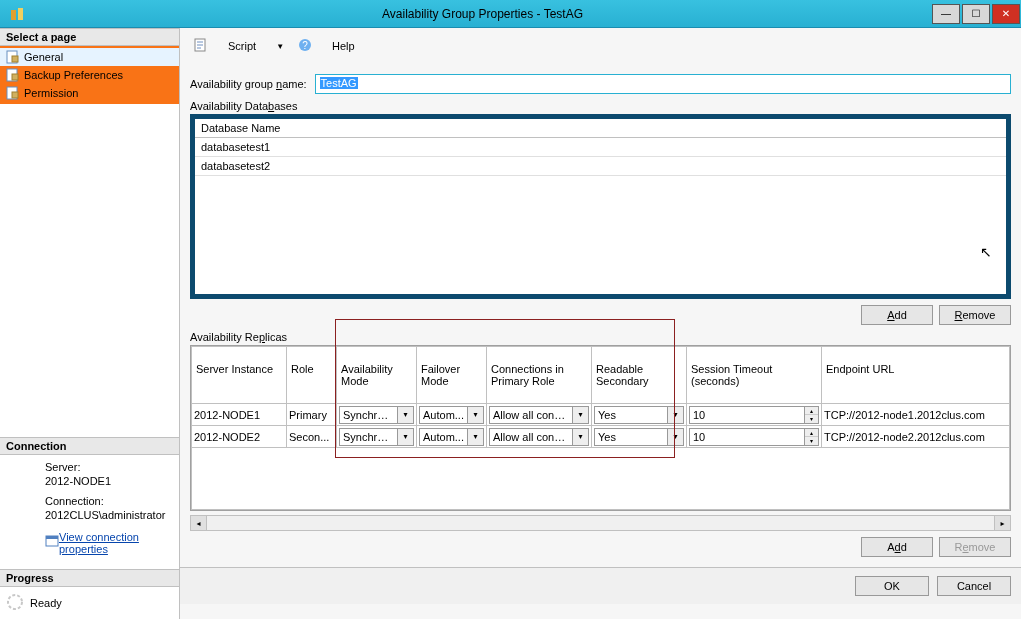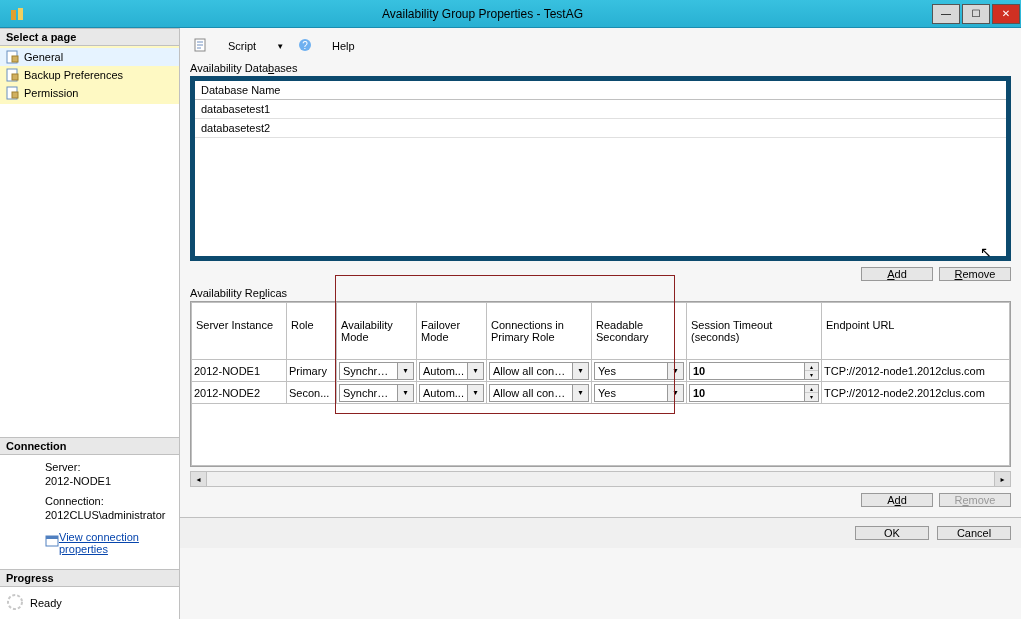--- a/index.html
+++ b/index.html
@@ -43,21 +43,21 @@
     .container { display: flex; height: calc(100% - 28px); background: #fff;}
     .sidebar {
       width: 180px; background: #fff; border-right: 1px solid #c0c0c0;
       display: flex; flex-direction: column;
     }
     .panel-header {
       background: #e8e8e8; border: 1px solid #c0c0c0;
       border-left:none; border-right:none;
       padding: 2px 6px; font-weight: bold; font-size: 11px;
     }
-    .page-list { background: #fef9c3; padding: 2px 0; }
+    .page-list { background: #f97316; padding: 2px 0; }
     .page-item {
       display: flex; align-items:center; gap:4px;
       padding: 2px 6px; cursor: pointer;
     }
     .page-item.selected { background: #e6f3ff; }
     .page-icon { width:14px; height:14px; display:inline-block; }
     .spacer { flex:1; }
     .connection-section { padding: 4px 6px; font-size:11px;margin-left:39px; }
     .connection-section .row { margin: 2px 0; }
     .link { color: #0645ad; text-decoration: underline; cursor: pointer; display:inline-flex;align-items:center;gap:0;}
@@ -88,21 +88,21 @@
 
     .fieldset-label { font-size:11px; margin-bottom:2px; }
     .db-box {
       border:5px solid #0c4a6e; background:#fff; height:185px;
       display:flex; flex-direction:column;
     }
     .db-header { border-bottom:1px solid #c0c0c0; padding:3px 6px; font-size:11px; background:#fff;}
     .db-row { border-bottom:1px solid #e0e0e0; padding:3px 6px; font-size:11px;}
     .btn-row { display:flex; justify-content:flex-end; gap:6px; margin:6px 0;}
     .btn {
-      min-width:72px; height:14px; border:1px solid #999; background:#e6e6e6;
+      min-width:72px; height:20px; border:1px solid #999; background:#e6e6e6;
       font-size:11px; cursor:pointer; padding:0 8px;
     }
     .btn:disabled { color:#999; }
 
     .replica-box {
       border:1px solid #a0a0a0; background:#fff;
       display:flex; flex-direction:column;
     }
     .replica-table { width:100%; border-collapse:collapse; font-size:11px; table-layout:fixed;}
     .replica-table th {
@@ -120,21 +120,21 @@
     }
     .cell-dd .dd-text { flex:1; padding:0 3px; overflow:hidden; text-overflow:ellipsis; }
     .cell-dd .dd-arrow {
       width:16px; height:100%; border-left:1px solid #999; background:#eee;
       display:flex;align-items:center;justify-content:center; font-size:8px;
     }
     .cell-spin {
       display:flex; align-items:center; width:100%;
       border:1px solid #999; height:18px; background:#fff;
     }
-    .cell-spin .sp-text { flex:1; padding:18px 3px;font-weight:bold;}
+    .cell-spin .sp-text { flex:1; padding:18px 3px;}
     .cell-spin .sp-arrows {
       width:14px; height:100%; border-left:1px solid #999;
       display:flex;flex-direction:column;
     }
     .cell-spin .sp-arrows div{flex:1;font-size:6px;display:flex;align-items:center;justify-content:center;background:#eee;border-bottom:1px solid #ccc;}
     .cell-spin .sp-arrows div:last-child{border-bottom:none;}
     .red-box {
       position:absolute; border:1px solid #8b2020; pointer-events:none;
     }
     .scroll-h {
@@ -242,20 +242,24 @@
       </span>
       <span class="toolbar-btn">
         <span><svg width="14" height="14">
               <circle cx="7" cy="7" r="6" fill="#6eb0f0"></circle>
               <text x="7" y="11" text-anchor="middle" fill="#fff" font-size="10">?</text>
             </svg></span>
         <span>Help</span>
       </span>
     </div>
 
+    <div class="field-row">
+      <span class="field-label">Availability group <u class="mn">n</u>ame:</span>
+      <div class="text-input selected-text"><span class="sel">TestAG</span></div>
+    </div>
 
     <div class="fieldset-label">Availability Data<u class="mn">b</u>ases</div>
     <div class="db-box">
       <div class="db-header">Database Name</div>
       <div class="db-row">databasetest1</div>
       <div class="db-row">databasetest2</div>
     </div>
     <div class="btn-row">
       <button class="btn"><span style="text-decoration:underline">A</span>dd</button>
       <button class="btn"><span style="text-decoration:underline">R</span>emove</button>

